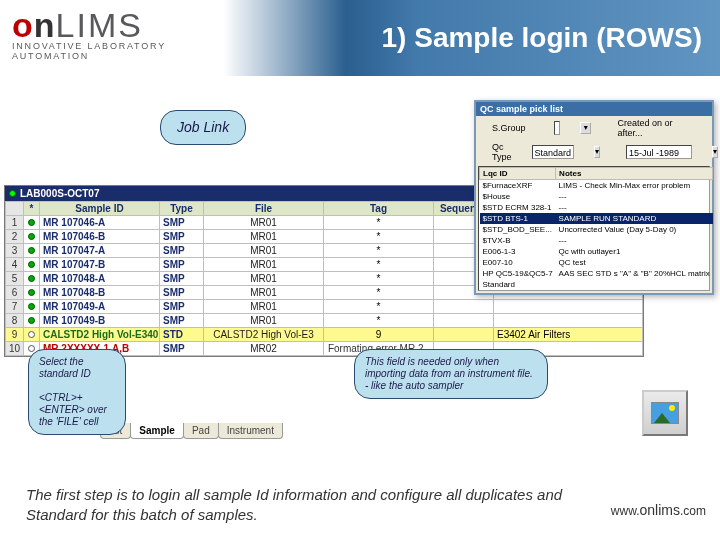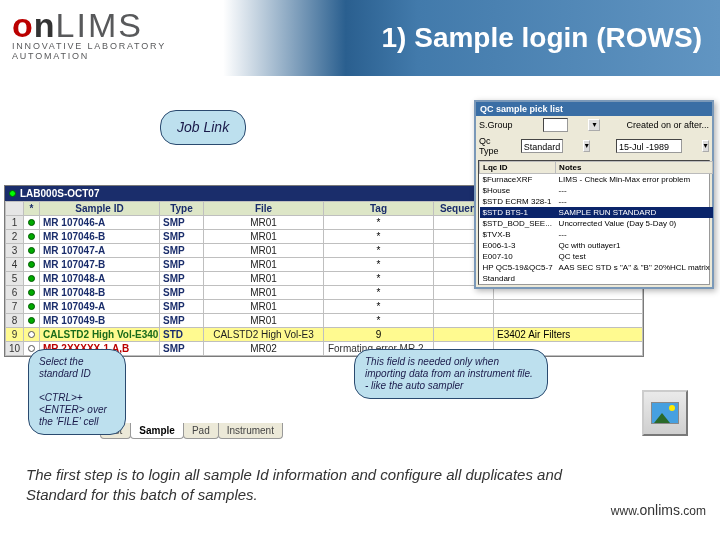--- a/index.html
+++ b/index.html
@@ -108,33 +108,33 @@
   .picklist {
     position:absolute;
     top:100px; right:6px;
     width:240px;
     background:#ece9d8;
     border:2px solid #7a98b8;
     font-size:9px;
     box-shadow:2px 2px 6px rgba(0,0,0,0.3);
   }
   .picklist .pltitle { background:#3a6ea5; color:#fff; padding:2px 4px; font-weight:bold; }
-  .picklist .plrow { display:flex; align-items:center; padding:2px 3px; gap:20px; }
+  .picklist .plrow { display:flex; align-items:center; padding:2px 16px; gap:20px; }
   .picklist .plrow label { width:44px; }
   .pl-input { background:#fff; border:1px inset #999; height:14px; flex:1; padding:0 2px; line-height:14px; }
   .pl-dd { display:inline-block; width:12px; height:12px; background:#ddd; border:1px outset #fff; text-align:center; line-height:10px; font-size:8px; }
   .pllist { background:#fff; border:1px inset #999; margin:2px; }
   .pllist table { width:100%; border-collapse:collapse; font-size:8px; }
   .pllist th { background:#ece9d8; border:1px solid #bbb; text-align:left; padding:1px 3px; }
   .pllist td { padding:0 3px; height:11px; white-space:nowrap; overflow:hidden; }
   .pllist tr.sel td { background:#0a246a; color:#fff; }
 
   .footer-text {
     position:absolute;
-    bottom:36px; left:26px; right:120px;
+    bottom:16px; left:26px; right:120px;
     font-size:15px; font-style:italic; color:#333;
     line-height:1.3;
   }
   .url { position:absolute; bottom:22px; right:14px; font-size:12px; color:#333; }
   .url .big{ font-size:14px; }
   .pic-icon {
     position:absolute;
     top:390px; right:32px;
     width:46px; height:46px;
     border:2px outset #ccc;

